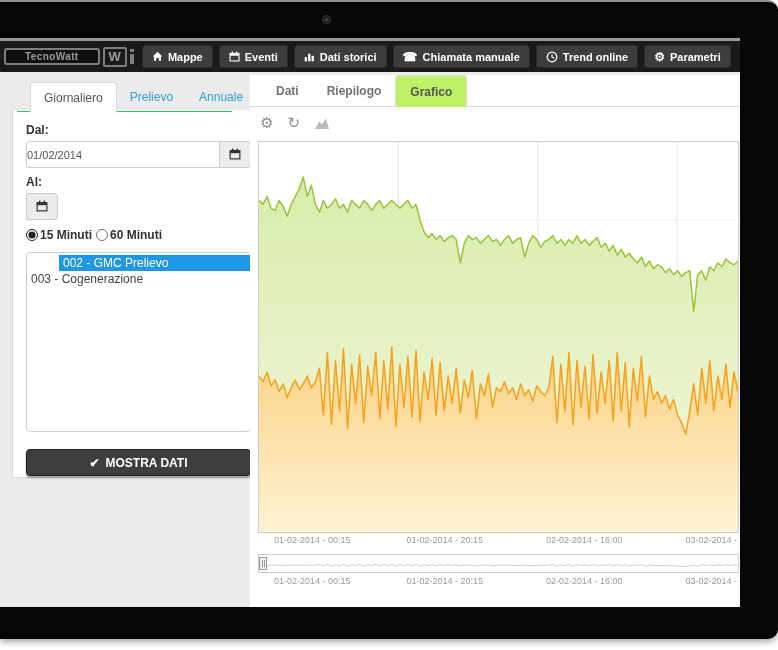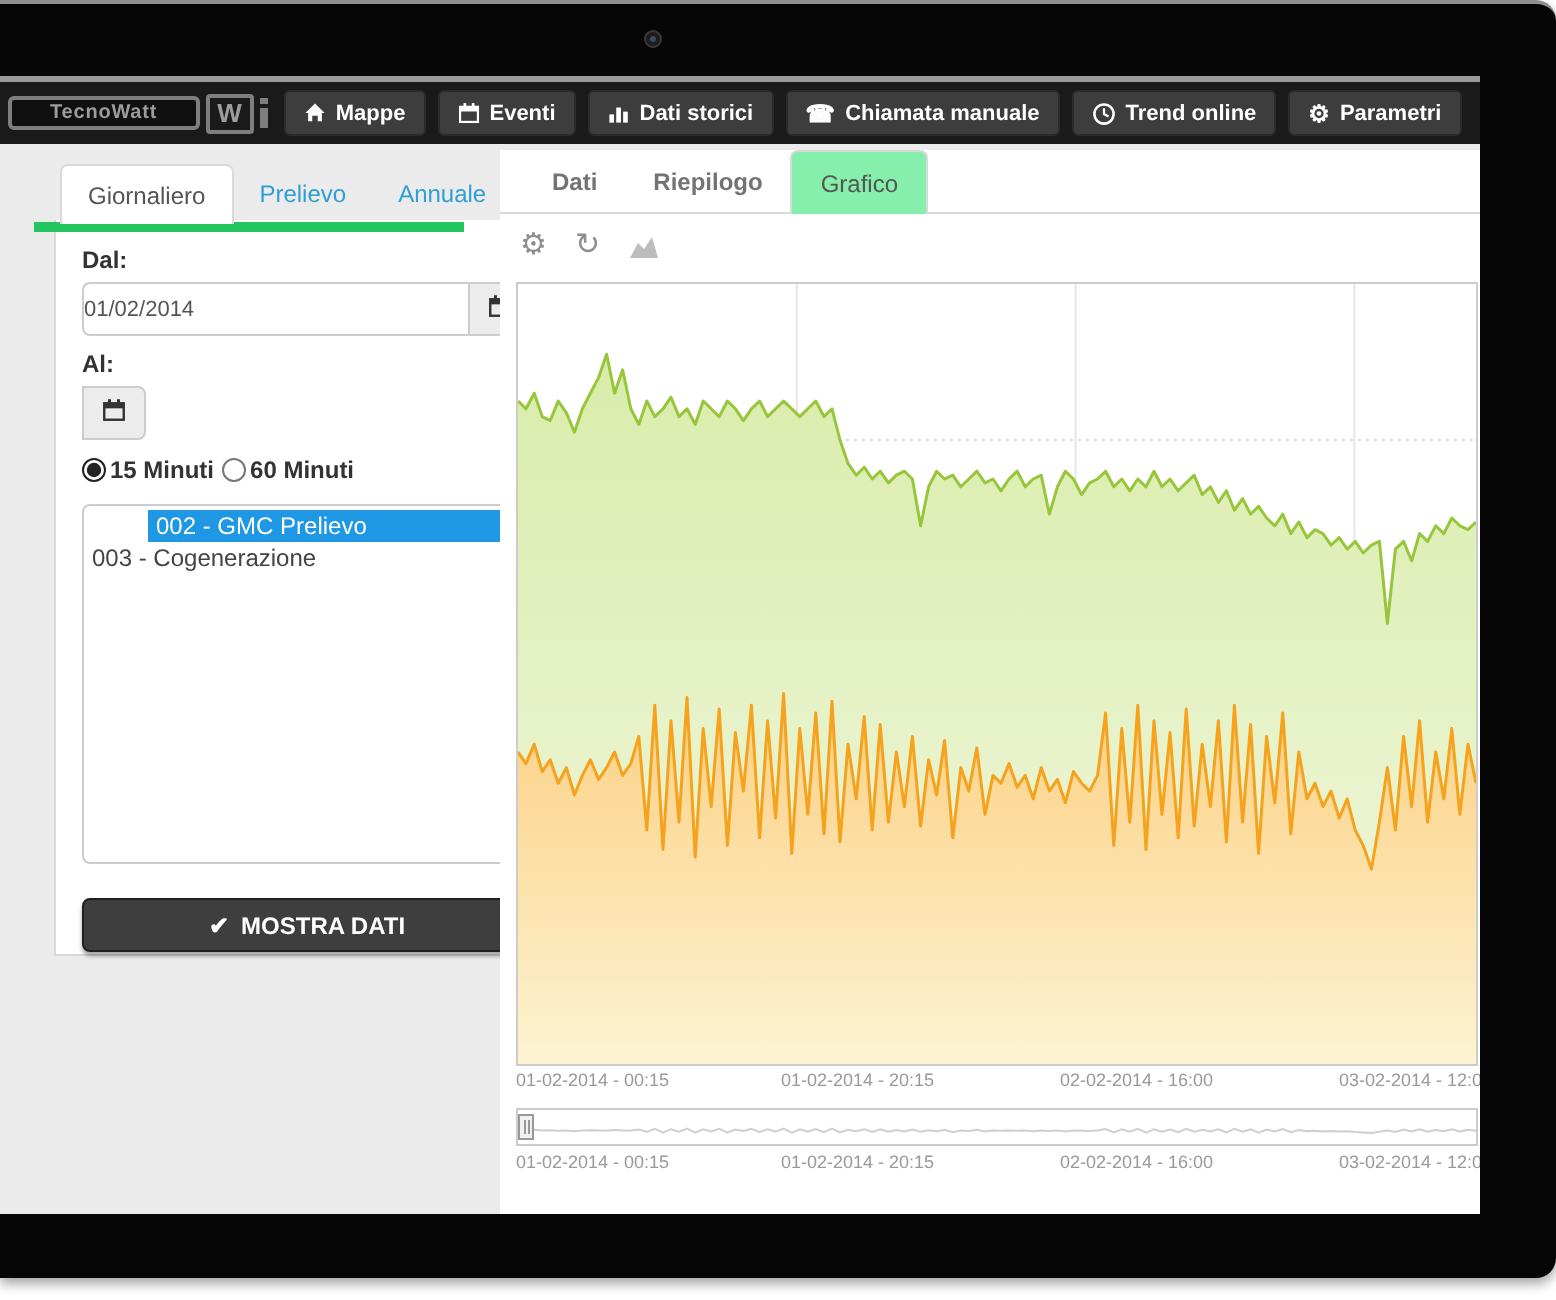--- a/index.html
+++ b/index.html
@@ -31,25 +31,25 @@
   .logo-i i { display:block; width:4px; height:3px; background:#7e7e7e; }
   .logo-i b { display:block; width:4px; height:10px; background:#7e7e7e; margin-top:2px; }
   .nav-btn { display:flex; align-items:center; gap:5px; height:23px; margin-right:6px;
              background:#3d3d3d; border:1px solid #2b2b2b; border-radius:3px; cursor:pointer;
              color:#fff; font-size:11px; font-weight:bold; padding:0 9px; white-space:nowrap; }
   .nav-btn svg { display:block; }
   .nav-btn .uni { font-size:12px; line-height:12px; }
 
   
   .left-tabs { position:absolute; left:17px; top:44px; width:215px; display:flex;
-               border-bottom:5px solid #22c55e; z-index:2;padding-left:13px; }
+               border-bottom:1px solid #22c55e; z-index:2;padding-left:13px; }
   .ltab { font-size:12px; padding:8px 13px 7px; color:#2e9fd4; cursor:pointer; }
   .ltab.active { background:#fff; color:#555; border:1px solid #d9d9d9; border-bottom:none;
                  border-radius:4px 4px 0 0; margin-bottom:-1px; cursor:default; }
-  .left-card { position:absolute; left:27px; top:72px; width:253px; height:368px;
+  .left-card { position:absolute; left:12px; top:72px; width:253px; height:368px;
                background:#fff; border:1px solid #d9d9d9; border-top:none; padding:13px; }
   .fld-label { font-size:12px; font-weight:bold; color:#333; margin-bottom:4px; }
   .igroup { display:flex; margin-bottom:7px; }
   .igroup input { flex:1; min-width:0; height:27px; border:1px solid #ccc; border-right:none;
                   border-radius:4px 0 0 4px; font-size:11px; color:#555; padding:0 0;
                   font-family:"Liberation Sans", sans-serif; }
   .igroup .addon { width:32px; height:27px; background:#ececec; border:1px solid #ccc;
                    border-radius:0 4px 4px 0; display:flex; align-items:center; justify-content:center;
                    cursor:pointer; }
   .radios { display:flex; align-items:flex-start; margin:8px 0 10px; font-size:12px; font-weight:bold; color:#333; }
@@ -61,29 +61,29 @@
   .meter-item.selected { background:#1e97e4; color:#fff;margin-left:32px; }
   .show-btn { margin-top:17px; width:100%; height:27px; background:#3e3e3e; border:1px solid #1f1f1f;
               border-radius:4px; color:#fff; font-weight:bold; font-size:12px; cursor:pointer;
               display:flex; align-items:center; justify-content:center; gap:6px;
               box-shadow:0 2px 2px rgba(0,0,0,.35); font-family:"Liberation Sans", sans-serif; }
 
   
   .right-card { position:absolute; left:250px; top:37px; width:492px; height:532px; background:#fff; }
   .rtabs { display:flex; padding-left:12px; border-bottom:1px solid #d9d9d9; }
   .rtab { font-size:12px; padding:9px 14px 8px; color:#737373; cursor:pointer; font-weight:bold; }
-  .rtab.active { background:#86efac; color:#555; font-weight:normal; border:1px solid #d9d9d9;
+  .rtab.active { background:#bef264; color:#555; font-weight:bold; border:1px solid #d9d9d9;
                  border-bottom:none; border-radius:4px 4px 0 0; margin-bottom:-1px; cursor:default; }
   .chart-toolbar { display:flex; align-items:center; gap:14px; padding:8px 0 6px 10px; }
   .tool-ic { color:#8e8e8e; font-size:15px; line-height:16px; cursor:pointer; }
   .tool-ic svg { display:block; }
   .chart-box { position:absolute; left:8px; top:66px; width:481px; height:392px;
                border:1px solid #ccc; background:#fff; }
   .chart-box svg { display:block; }
-  .tick-row { position:absolute; left:8px; width:481px; height:11px;text-decoration:underline; }
+  .tick-row { position:absolute; left:24px; width:481px; height:11px;text-decoration:underline; }
   .tick-row .tick { position:absolute; top:0; font-size:9px; color:#999; white-space:nowrap; }
   .x-ticks { top:460px; }
   .navigator { position:absolute; left:8px; top:479px; width:481px; height:19px;
                border:1px solid #ccc; background:#fff; cursor:ew-resize; }
   .nav-handle { position:absolute; left:0; top:2px; width:8px; height:13px; background:#f0f0f0;
                 border:1px solid #999; display:flex; justify-content:center; gap:1px; cursor:ew-resize; }
   .nav-handle i { display:block; width:1px; height:7px; background:#999; margin-top:2px; }
   .nav-ticks { top:501px; }
 </style>
 </head>

